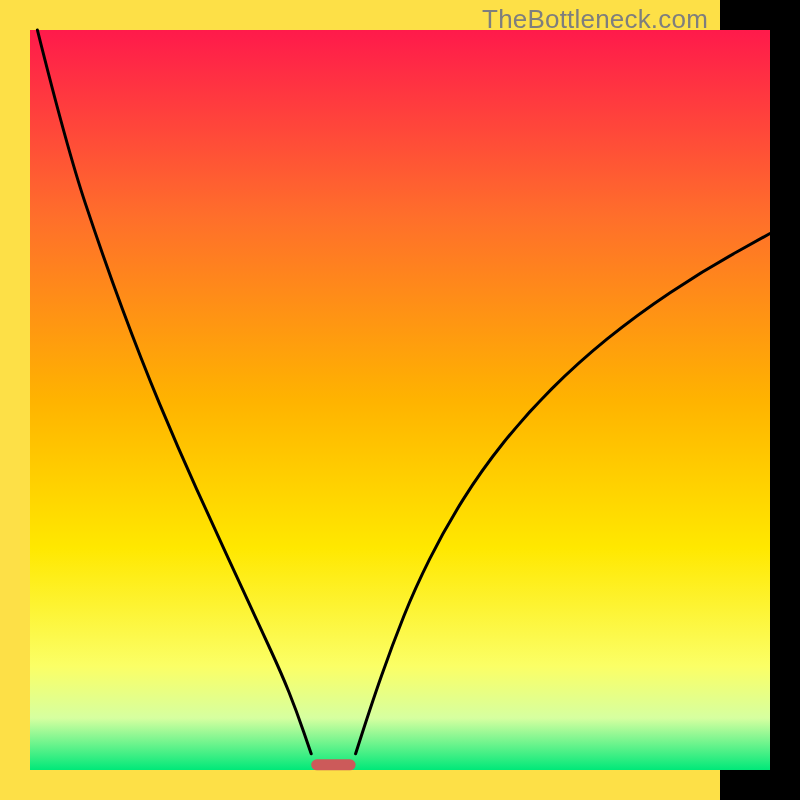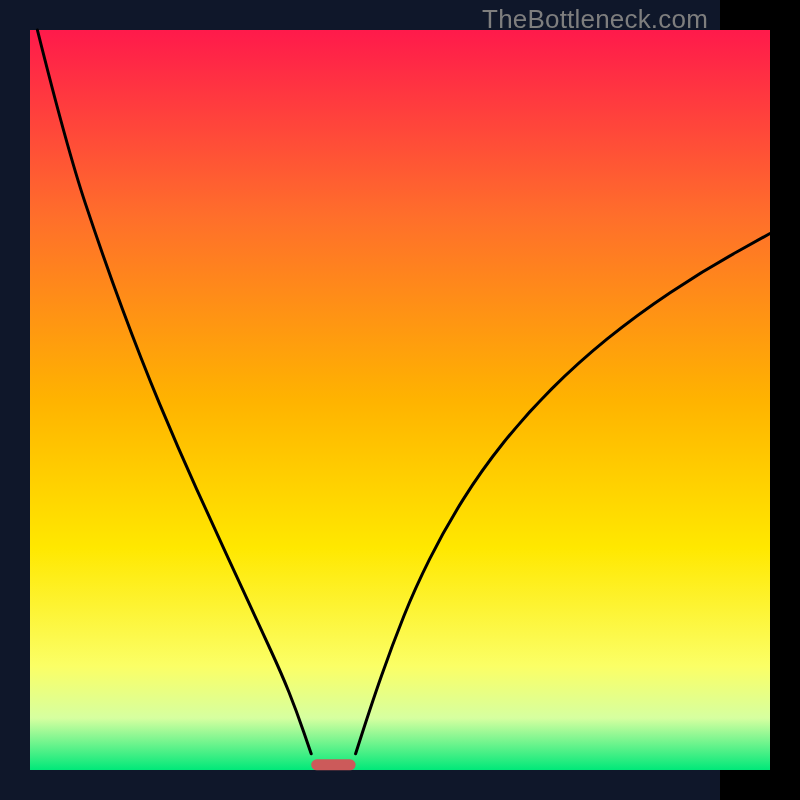--- a/index.html
+++ b/index.html
@@ -10,21 +10,21 @@
     overflow: hidden;
     background: #000;
     font-family: Arial, Helvetica, sans-serif;
   }
   .frame {
     position: absolute;
     left: 0;
     top: 0;
     width: 720px;
     height: 800px;
-    background: #0f172a;
+    background: #fde047;
   }
   .watermark {
     position: absolute;
     top: 4px;
     right: 12px;
     color: #7e7e7e;
     font-size: 26px;
     letter-spacing: 0.2px;
     font-weight: 400;
     user-select: none;

